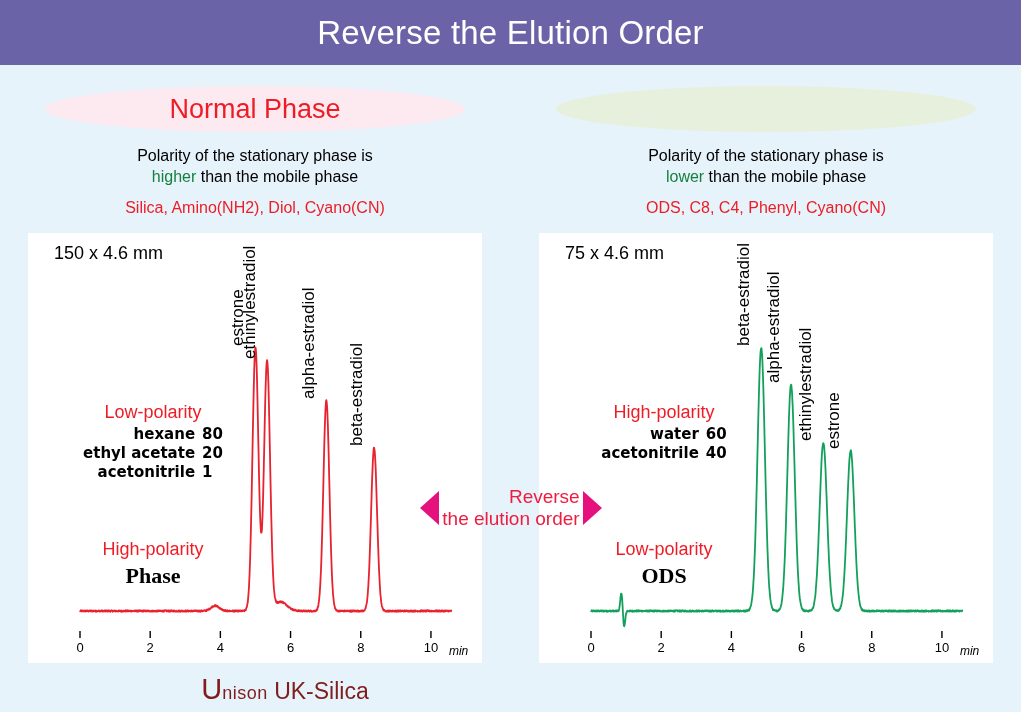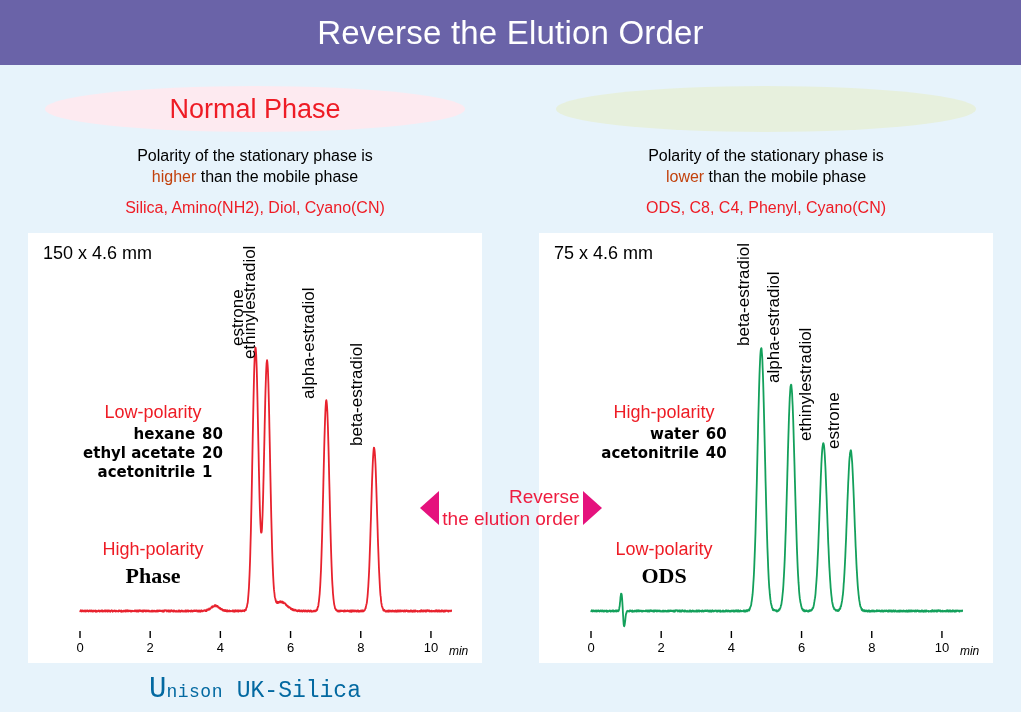--- a/index.html
+++ b/index.html
@@ -73,40 +73,40 @@
   #phase-title-reversed { color: #0a9a48; }
 
   
   .phase-desc {
     text-align: center;
     font-size: 16px;
     color: #000000;
     line-height: 21px;
     margin-top: 10px;
   }
-  .hl-pink { color: #c2410c; }
+  .hl-pink { color: #15803d; }
 
   .sorbent-list {
     text-align: center;
     font-size: 16px;
     color: #ee1c25;
     margin-top: 12px;
   }
 
   
   .chart-panel {
     position: relative;
     margin: 16px auto 0 auto;
     width: 454px;
     height: 430px;
     background: #ffffff;
   }
   .chart-panel .column-size {
     position: absolute;
-    left: 15px;
+    left: 26px;
     top: 10px;
     font-size: 18px;
     color: #000000;
   }
   .chart-svg {
     position: absolute;
     left: 0;
     top: 0;
   }
 
@@ -185,23 +185,24 @@
   }
 
   
   .product-name {
     position: absolute;
     top: 608px;
     width: 510px;
     text-align: center;
   }
   #product-name-left {
-    font-family: Liberation Mono, monospace;
+    font-family: Liberation Sans, sans-serif;
     font-size: 23px;
-    color: #0369a1;
+    color: #7f1d1d;
+    padding-left: 30px;
   }
   #product-name-left .brand-lead { font-size: 29px; }
   #product-name-left .brand-rest { font-size: 18px; letter-spacing: 0.5px; }
   #product-name-right {
     font-family: "Liberation Serif", serif;
     font-weight: bold;
     font-size: 24px;
     color: #000000;
   }
 

